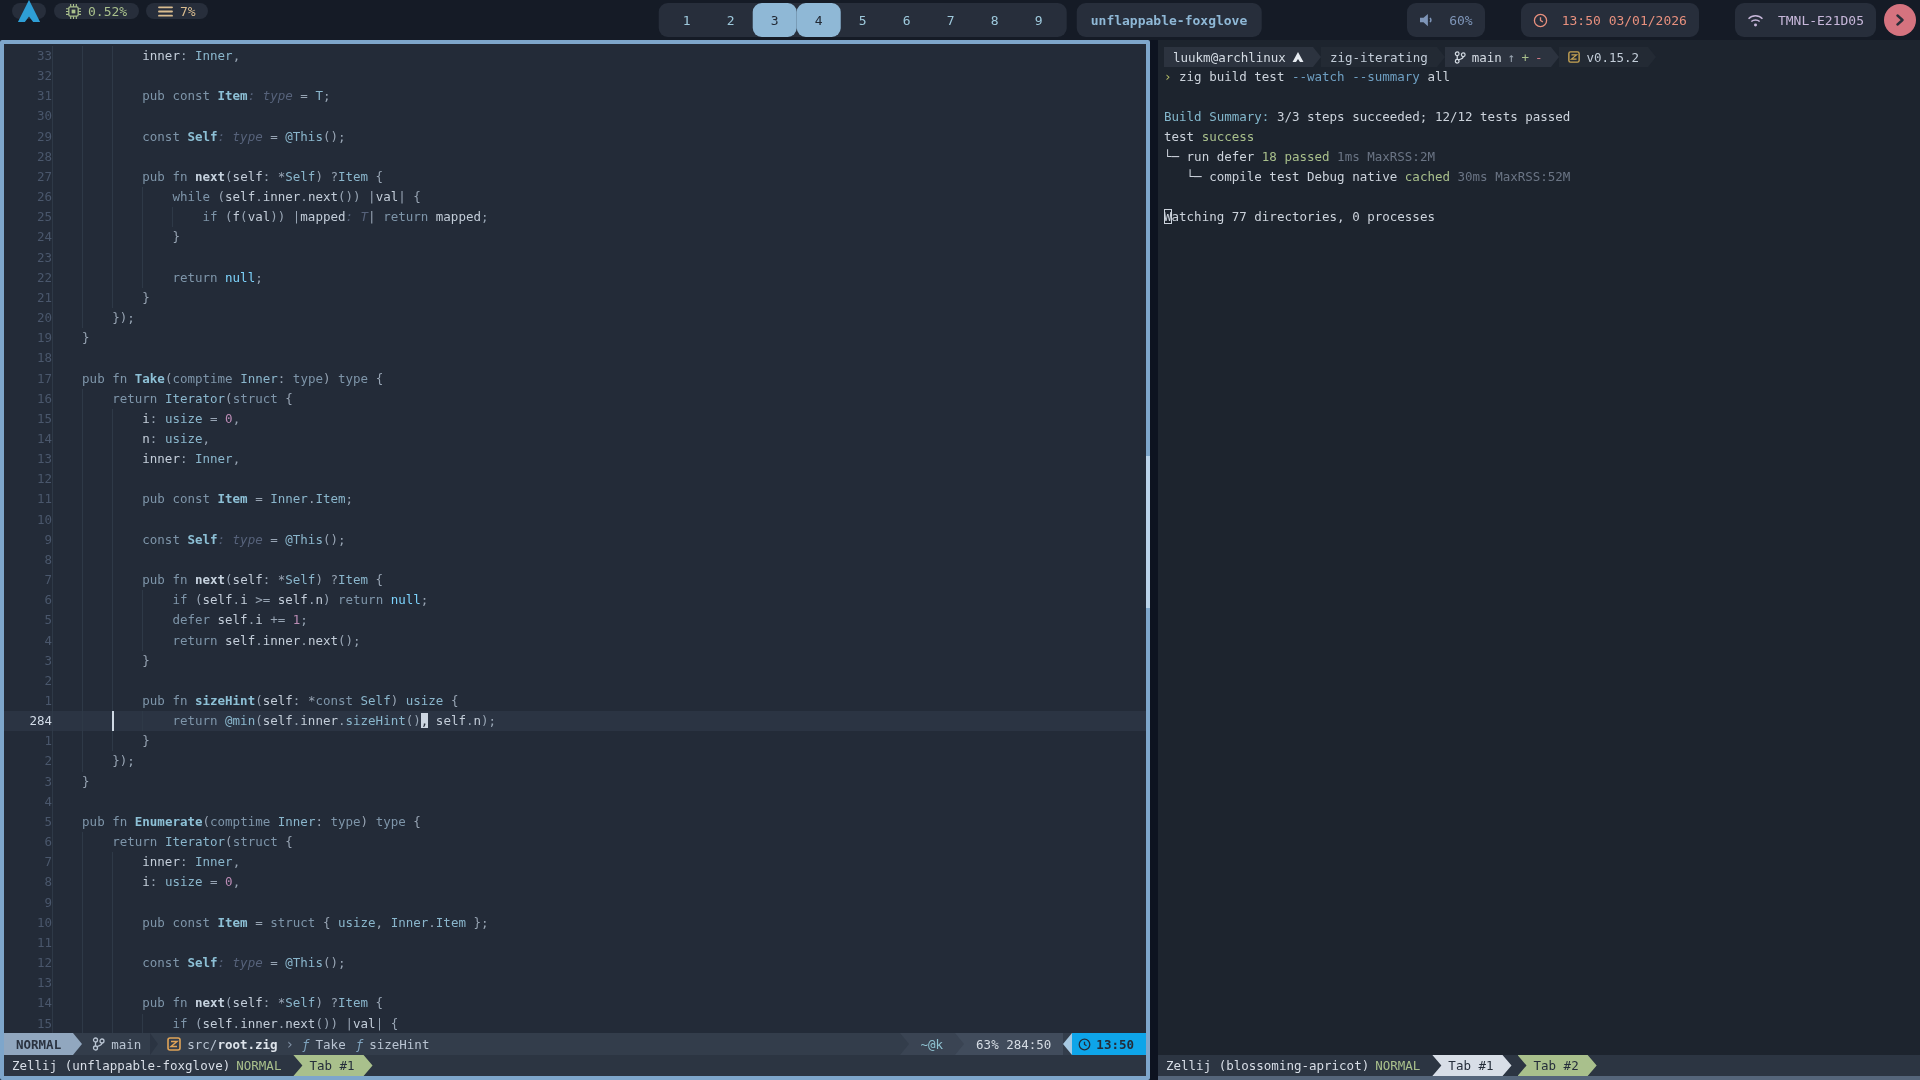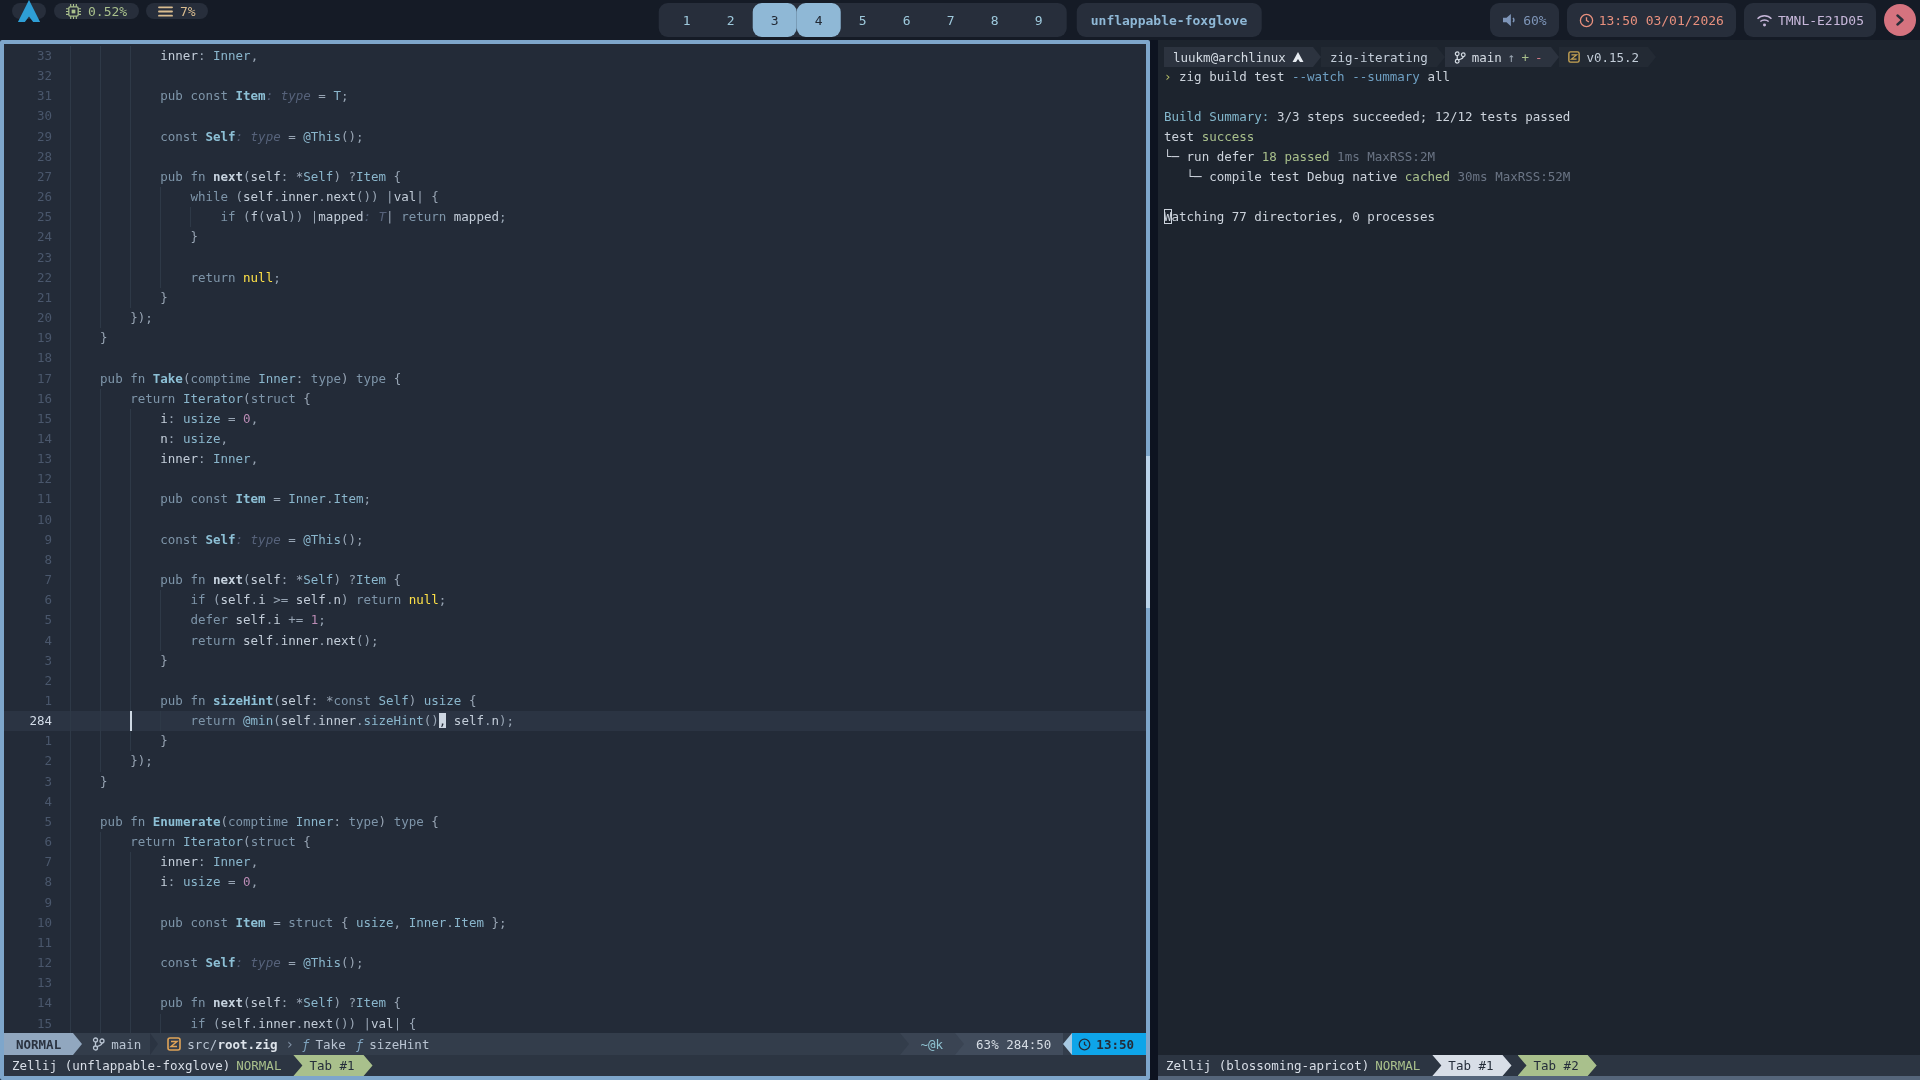--- a/index.html
+++ b/index.html
@@ -17,43 +17,43 @@
   }
   .pill.logo { left:12px; width:34px; padding:0; justify-content:center; }
   .pill.cpu { left:54px; color:#a9c08c; }
   .pill.mem { left:146px; color:#d9bc8f; }
   .center-group { position:absolute; left:50%; top:3px; transform:translateX(-50%); display:flex; gap:10px; align-items:center; }
   .tabs-pill { position:relative; height:34px; border-radius:9px; background:#272e3b; display:flex; align-items:center; padding:0 6px; }
   .ws-tab { width:44px; height:34px; display:flex; align-items:center; justify-content:center; color:#9ec9dc; font-size:13px; border-radius:9px; }
   .ws-tab.active { background:#8fb8d6; color:#232a36; }
   .session-pill { height:34px; border-radius:9px; background:#272e3b; display:flex; align-items:center; padding:0 14px; color:#8fb8d6; font-weight:bold; font-size:13px; }
   .right-group { position:absolute; right:4px; top:3px; display:flex; gap:8px; align-items:center; }
-  .rpill { height:34px; border-radius:9px; background:#272e3b; display:flex; align-items:center; gap:5px; padding:0 12px; font-size:13px; }
+  .rpill { height:34px; border-radius:9px; background:#272e3b; display:flex; align-items:center; gap:14px; padding:0 12px; font-size:13px;margin-left:28px; }
   .rpill.vol { color:#7e95b8; }
   .rpill.clk { color:#e8907e; }
   .rpill.net { color:#c7b7da; }
   .power-btn { width:32px; height:32px; border-radius:50%; background:#d5737f; display:flex; align-items:center; justify-content:center; }
   
   .win-left {
     position:absolute; left:0; top:40px; width:1150px; height:1040px;
     background:#232b38; border:4px solid #7ea6cb; border-radius:2px;
   }
   .scroll-thumb { position:absolute; right:-4px; top:412px; width:4px; height:152px; background:#bad3e9; z-index:4; }
   .code { position:absolute; left:0; right:0; top:0; bottom:43px; overflow:hidden; padding-top:2px; font-size:12.5px; }
   .cline { height:20.16px; line-height:20.16px; white-space:pre; color:#c3cdd9; }
-  .cline .ln { display:inline-block; width:48px; margin-right:18px; text-align:right; color:#4a576c; white-space:pre; }
+  .cline .ln { display:inline-block; width:48px; text-align:right; color:#4a576c; white-space:pre; }
   .cline.cur-line { background:#2b3443; }
   .cline.cur-line .ln { color:#d3dce8; }
   .ig { display:inline-block; width:4ch; height:100%; vertical-align:top;
         background:linear-gradient(to right, #2e3947 1px, transparent 1px); }
   .igb { background:linear-gradient(to right, #cfd9e4 2px, transparent 2px); }
   .kw { color:#7e95a9; } .ty { color:#8ab6cc; }
   .tyb { color:#8dc0d6; font-weight:bold; } .fnb { color:#c6d2de; font-weight:bold; }
   .id { color:#c3cdd9; } .pn { color:#98a5b4; }
-  .dim { color:#56627a; font-style:italic; } .num { color:#bb8cb5; } .lit { color:#fde047; }
+  .dim { color:#56627a; font-style:italic; } .num { color:#bb8cb5; } .lit { color:#7dd3fc; }
   .cursor { background:#cdd6e1; color:#242c39; }
   
   .statusline { position:absolute; left:0; right:0; bottom:21px; height:22px; background:#333d4b;
     display:flex; align-items:center; font-size:12.5px; color:#b9c4d2; }
   .mode-seg { height:22px; display:flex; align-items:center; padding:0 12px; background:#91a7bf; color:#2a3240; font-weight:bold; }
   .pa { width:0; height:0; border-top:11px solid transparent; border-bottom:11px solid transparent; }
   .pa.mode { border-left:9px solid #91a7bf; margin-right:10px; }
   .sep { width:0; height:0; border-top:11px solid transparent; border-bottom:11px solid transparent; border-left:8px solid #2b3442; margin:0 9px; }
   .crumb-sep { color:#8292a6; margin:0 8px; font-size:14px; }
   .fico { color:#7fa3bd; font-style:italic; margin-right:6px; }

